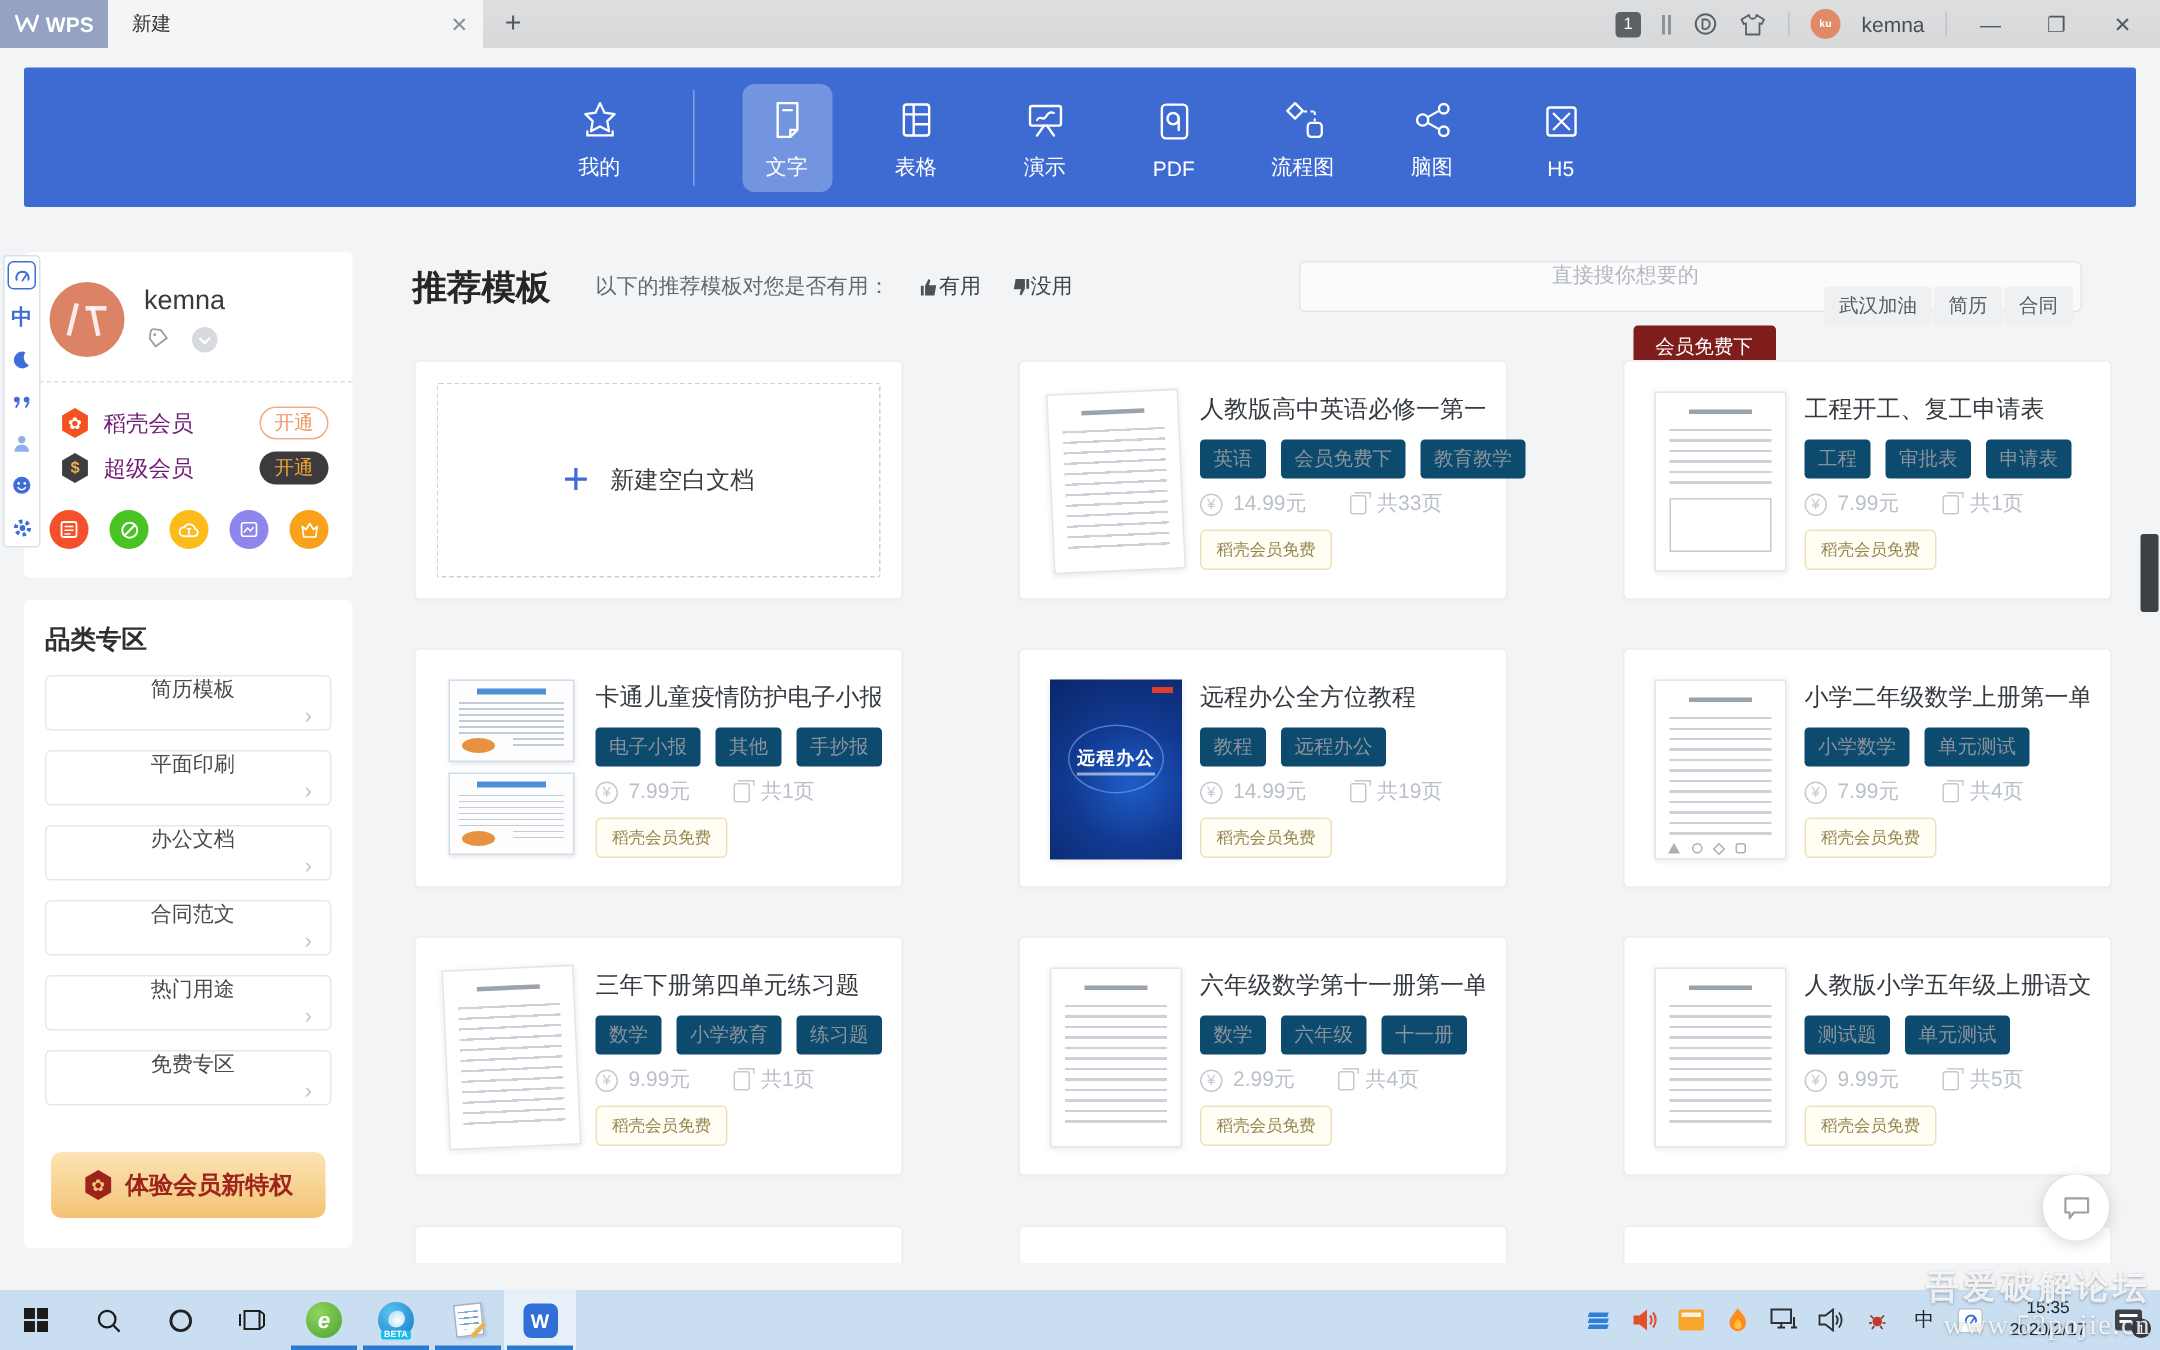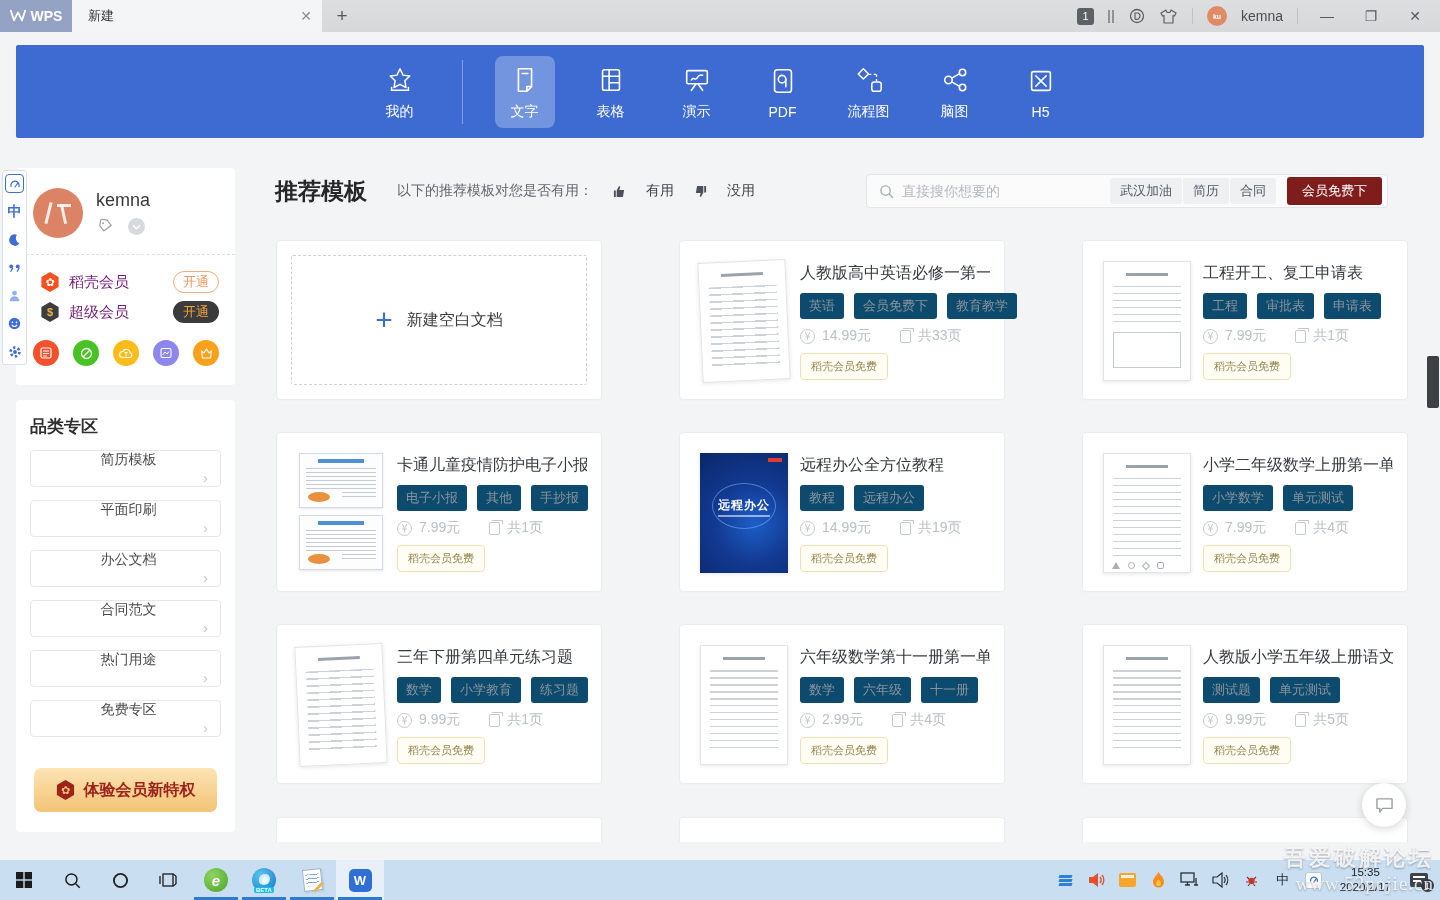--- a/index.html
+++ b/index.html
@@ -65,22 +65,22 @@
   .cat-title{position:absolute;left:14px;top:15px;font-size:17px;font-weight:bold;color:#2f2f2f;}
   .cat-list{position:absolute;left:14px;top:50px;width:191px;}
   .cat-item{height:37px;margin-bottom:13px;border:1px solid #e6e7e9;border-radius:4px;display:flex;align-items:center;padding:0 12px 0 18px;font-size:14px;color:#4a4a4a;cursor:pointer;background:#fff;flex-direction:column;}
   .cat-item .chev{margin-left:auto;color:#c2c6ca;font-size:15px;}
   .cta{position:absolute;left:18px;top:368px;width:183px;height:44px;border-radius:7px;background:linear-gradient(180deg,#fce4b4,#f3c375);display:flex;align-items:center;justify-content:center;gap:8px;font-size:16px;font-weight:bold;color:#9e231a;cursor:pointer;}
   .cta-ic{width:20px;height:20px;background:#9e231a;clip-path:polygon(50% 0,93% 25%,93% 75%,50% 100%,7% 75%,7% 25%);display:flex;align-items:center;justify-content:center;color:#f3c375;font-size:11px;font-weight:bold;}
 
   
   .h-title{position:absolute;left:275px;top:176px;font-size:23px;font-weight:bold;color:#262626;}
   .feedback{position:absolute;left:397px;top:182px;display:flex;align-items:center;font-size:14px;color:#62686f;gap:6px;}
-  .fb-btn{display:flex;align-items:center;gap:20px;color:#3e444b;cursor:pointer;margin-left:14px;}
-  .searchbar{position:absolute;left:866px;top:174px;width:522px;height:34px;background:#fbfbfc;border:1px solid #e3e5e7;border-radius:4px;display:flex;align-items:center;padding:0 5px 0 12px;}
+  .fb-btn{display:flex;align-items:center;gap:0;color:#3e444b;cursor:pointer;margin-left:14px;}
+  .searchbar{position:absolute;left:866px;top:174px;width:522px;height:34px;background:#fbfbfc;border:1px solid #e3e5e7;border-radius:4px;display:flex;align-items:center;padding:0 5px 0 12px;flex-direction:column;}
   .searchbar input{border:none;outline:none;background:transparent;font-size:14px;color:#444;width:200px;margin-left:8px;font-family:inherit;}
   .searchbar input::placeholder{color:#b3b9c0;}
   .hotwords{margin-left:auto;display:flex;gap:1px;align-items:center;}
   .hw{background:#eef0f2;border-radius:3px;padding:4px 10px;font-size:13px;color:#50holder5a64;color:#525c66;cursor:pointer;white-space:nowrap;}
   .vip-dl{margin-left:11px;background:#7f1d1d;border-radius:3px;padding:5px 15px;font-size:13px;color:#fff;cursor:pointer;white-space:nowrap;}
 
   
   .card{position:absolute;width:326px;height:160px;background:#fff;border:1px solid #ececee;border-radius:4px;box-shadow:0 1px 2px rgba(0,0,0,.02);}
   .newdoc-inner{position:absolute;left:14px;top:14px;right:14px;bottom:14px;border:1px dashed #cdd0d4;border-radius:2px;display:flex;align-items:center;justify-content:center;gap:14px;cursor:pointer;}
   .nd-plus{color:#3f6dd8;font-size:30px;font-weight:200;line-height:1;}

